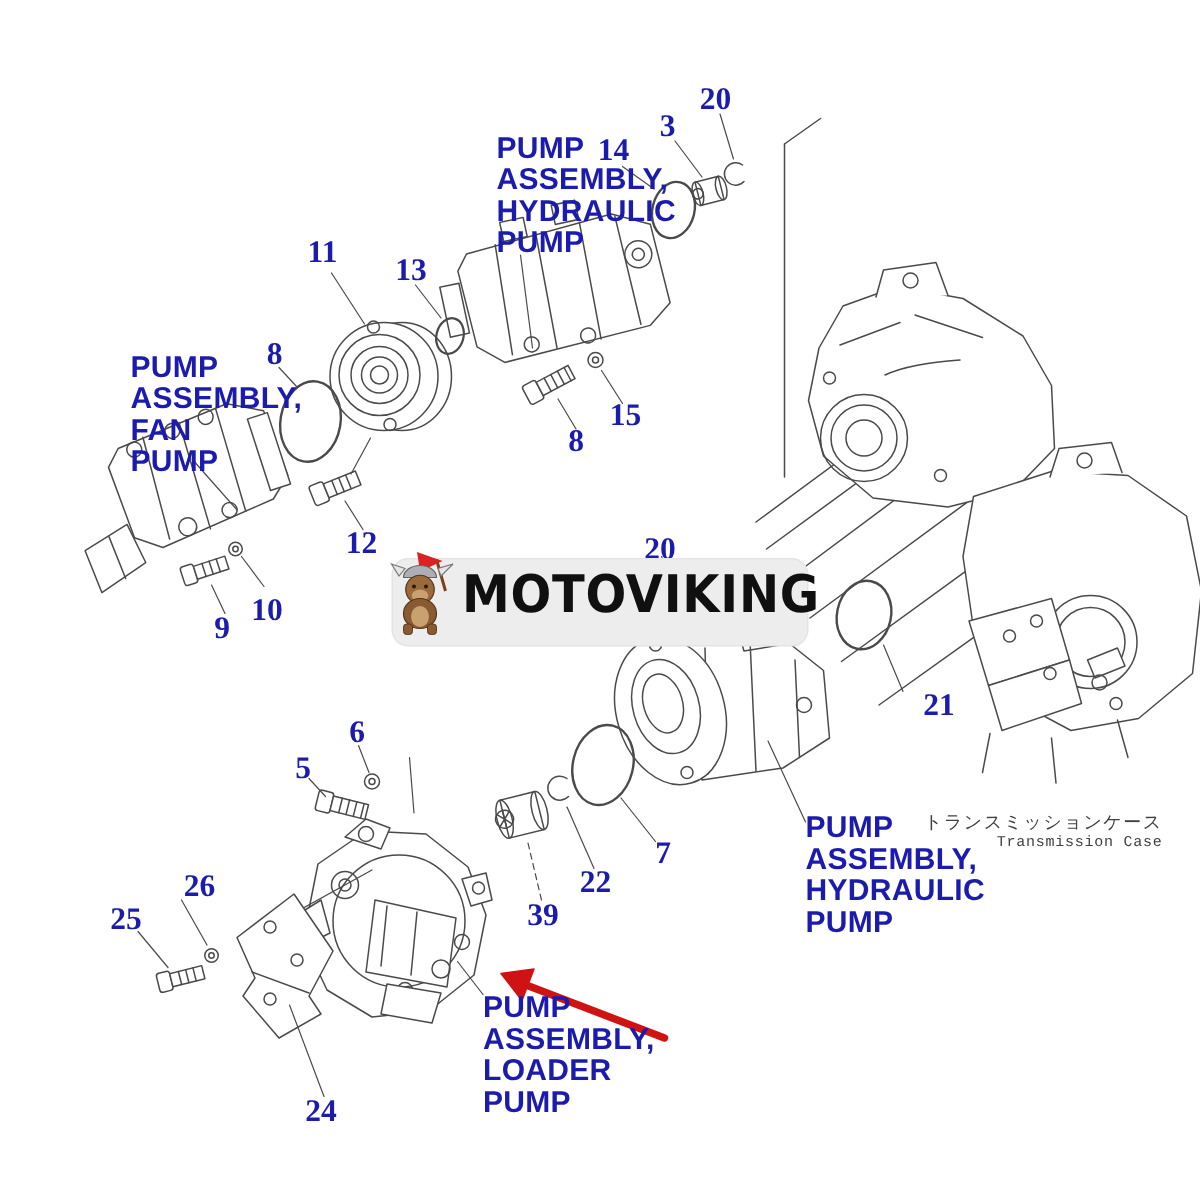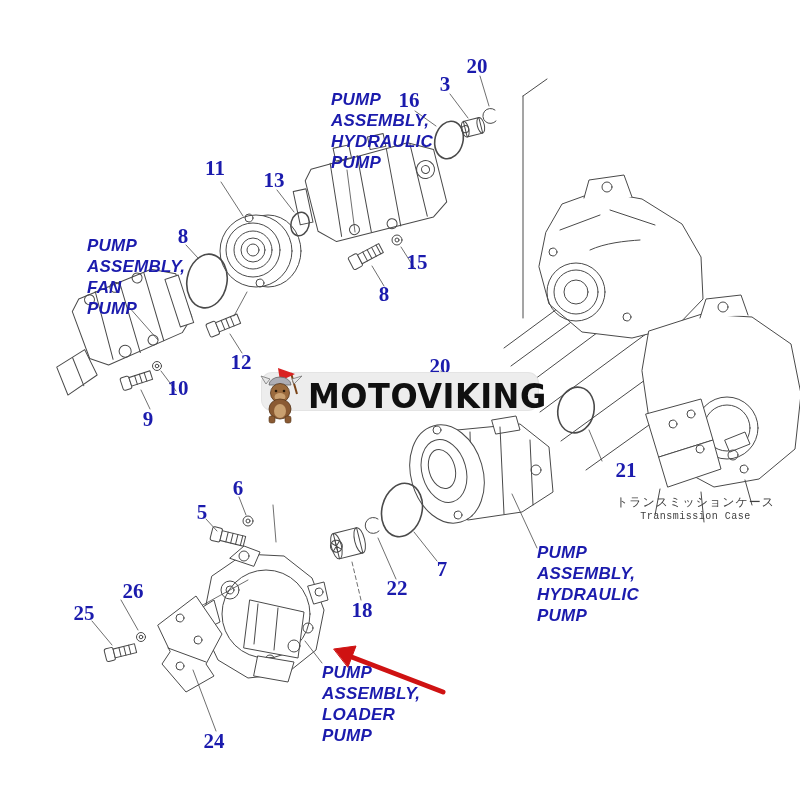--- a/index.html
+++ b/index.html
@@ -5,29 +5,29 @@
   html,body{margin:0;padding:0;background:#fff;}
   #stage{position:relative;width:800px;height:800px;background:#ffffff;overflow:hidden;
          font-family:"Liberation Sans",sans-serif;}
   #lineart{position:absolute;left:0;top:0;width:800px;height:800px;}
 
   .callout{position:absolute;transform:translate(-50%,-50%);
            font-family:"Liberation Serif","DejaVu Serif",serif;
            font-weight:bold;font-size:21px;color:#1b1bad;white-space:nowrap;}
 
   .pump-label{position:absolute;color:#1b1bad;font-weight:bold;
-              font-size:17px;line-height:21px;letter-spacing:.2px;white-space:nowrap;font-style:italic;}
+              font-size:20px;line-height:21px;letter-spacing:.2px;white-space:nowrap;}
   .pump-label span{display:block;}
 
-  .tcase-caption{position:absolute;color:#3f3f3f;text-align:center;
-                 font-family:"Liberation Mono","DejaVu Sans Mono",monospace;}
+  .tcase-caption{position:absolute;color:#3f3f3f;text-align:right;
+                 font-family:"Liberation Mono","DejaVu Sans Mono",monospace;margin-top:46px;}
   .tcase-caption .jp{display:block;font-size:12px;letter-spacing:1px;}
   .tcase-caption .en{display:block;font-size:10px;letter-spacing:.5px;}
 
-  .watermark{position:absolute;left:262px;top:373px;width:276px;height:37px;
+  .watermark{position:absolute;left:262px;top:373px;width:276px;height:57px;
              background:#ededed;border-radius:10px;box-shadow:0 0 0 1px #e4e4e4;}
   .watermark .brand{position:absolute;left:46px;top:1px;height:45px;line-height:45px;
                     font-family:"DejaVu Sans",sans-serif;font-weight:900;
                     font-size:32px;letter-spacing:.5px;color:#101010;
                     transform:scaleY(1.08);transform-origin:center;}
   .mascot{position:absolute;left:-2px;top:-7px;}
 </style>
 </head>
 <body>
 
@@ -247,33 +247,33 @@
       <line x1="443" y1="692" x2="349" y2="656" stroke-width="5"></line>
       <polygon points="334,649 356,646 348,667" stroke-width="1"></polygon>
     </g>
   </svg>
 
   <div class="callout" style="left:202px;top:512px">5</div>
   <div class="callout" style="left:238px;top:488px">6</div>
   <div class="callout" style="left:442px;top:569px">7</div>
   <div class="callout" style="left:183px;top:236px">8</div>
   <div class="callout" style="left:148px;top:419px">9</div>
-  <div class="callout" style="left:178px;top:388px">10</div>
+  <div class="callout" style="left:178px;top:407px">10</div>
   <div class="callout" style="left:215px;top:168px">11</div>
   <div class="callout" style="left:241px;top:362px">12</div>
   <div class="callout" style="left:274px;top:180px">13</div>
   <div class="callout" style="left:384px;top:294px">8</div>
-  <div class="callout" style="left:417px;top:262px">15</div>
-  <div class="callout" style="left:409px;top:100px">16</div>
+  <div class="callout" style="left:417px;top:277px">15</div>
+  <div class="callout" style="left:409px;top:100px">14</div>
   <div class="callout" style="left:445px;top:84px">3</div>
   <div class="callout" style="left:477px;top:66px">20</div>
   <div class="callout" style="left:440px;top:366px">20</div>
   <div class="callout" style="left:626px;top:470px">21</div>
   <div class="callout" style="left:397px;top:588px">22</div>
-  <div class="callout" style="left:362px;top:610px">18</div>
+  <div class="callout" style="left:362px;top:610px">39</div>
   <div class="callout" style="left:214px;top:741px">24</div>
   <div class="callout" style="left:84px;top:613px">25</div>
   <div class="callout" style="left:133px;top:591px">26</div>
 
   <div class="pump-label" style="left:331px;top:89px">
     <span>PUMP</span>
     <span>ASSEMBLY,</span>
     <span>HYDRAULIC</span>
     <span>PUMP</span>
   </div>

